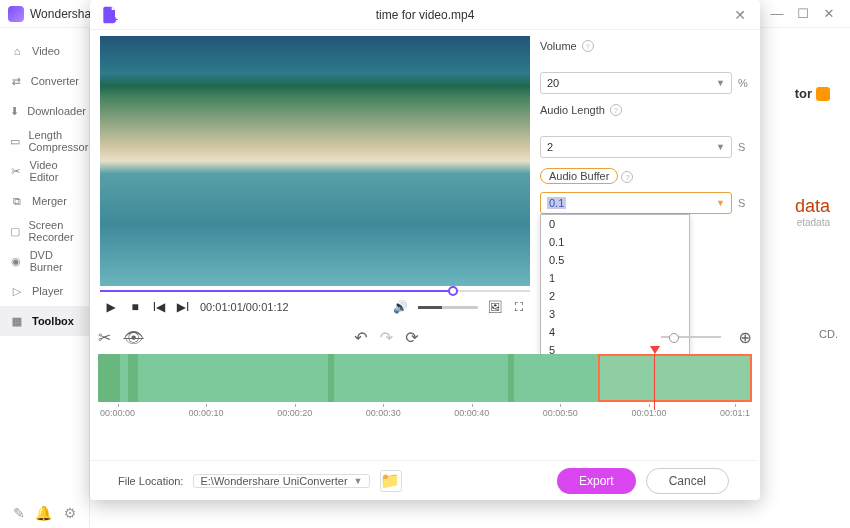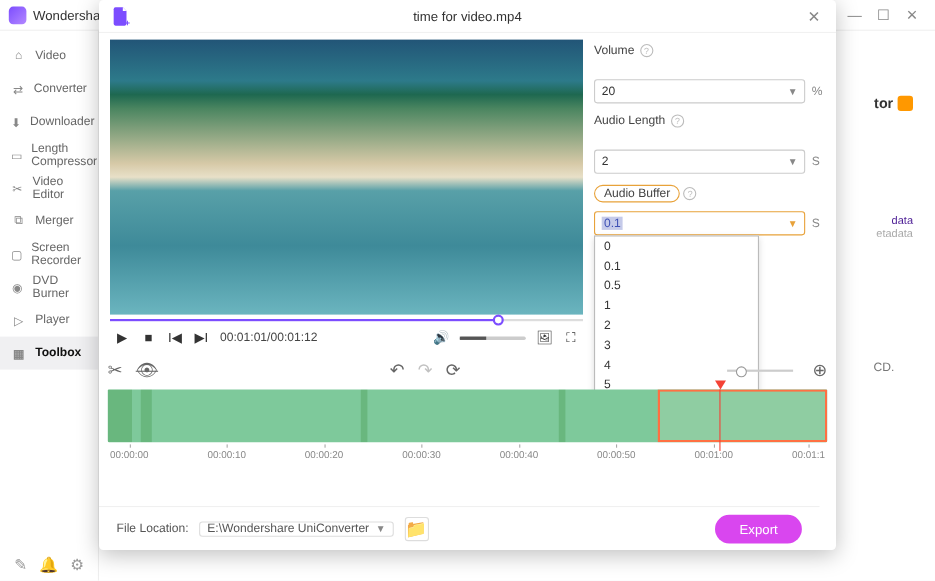--- a/index.html
+++ b/index.html
@@ -15,23 +15,23 @@
 .side-item { display: flex; align-items: center; height: 30px; padding: 0 10px; font-size: 11px; color: #666; gap: 8px; }
 .side-item.active { background: #f0f0f2; color: #111; font-weight: 600; }
 .side-icon { width: 14px; height: 14px; display: flex; align-items: center; justify-content: center; color: #888; }
 .side-bottom { position: absolute; bottom: 6px; left: 0; right: 0; display: flex; justify-content: space-around; padding: 0 6px; }
 .side-bottom .sb { width: 18px; height: 18px; color: #999; display:flex;align-items:center;justify-content:center;font-size:14px; }
 
 .main-right { position: absolute; left: 90px; right: 0; top: 28px; bottom: 0; background: #fff; }
 .peek-tor { position: absolute; right: 20px; top: 58px; font-size: 13px; color: #333; display:flex; align-items:center; gap:4px;font-weight:bold; }
 .peek-tor .badge { width:14px;height:14px;background:#ff9800;border-radius:3px;display:inline-block; }
 .peek-data { position: absolute; right: 20px; top: 168px; text-align:right; }
-.peek-data .d1 { font-size: 10px; color: #4c1d95; }
+.peek-data .d1 { font-size: 18px; color: #c2410c; }
 .peek-data .d2 { font-size: 10px; color: #aaa; }
-.peek-cd { position:absolute; right:37px; top:300px; font-size:11px; color:#777; }
+.peek-cd { position:absolute; right:12px; top:300px; font-size:11px; color:#777; }
 
 .modal { position: absolute; left: 90px; top: 0; width: 670px; height: 500px; background: #fff; box-shadow: 0 4px 20px rgba(0,0,0,0.25); border-radius: 4px; display: flex; flex-direction: column; }
 .modal-head { height: 30px; display: flex; align-items: center; padding: 0 10px; border-bottom: 1px solid #f1f1f1; }
 .modal-head .add { width: 20px; height: 20px; color: #7c4dff; position:relative; }
 .modal-head .mtitle { flex: 1; text-align: center; font-size: 12px; color: #333; }
 .modal-head .close { width: 20px; text-align: center; font-size: 14px; color: #888; }
 
 .modal-body { display: flex; padding: 6px 10px 0 10px; gap: 10px; }
 .video-col { width: 430px; }
 .preview { width: 430px; height: 250px; background: linear-gradient(180deg,#225577 0%, #2d7a8a 15%, #1e6850 20%, #4a8560 25%, #d6c9a7 45%, #e8e0c8 50%, #58a0a8 55%, #3e8a99 75%, #6bb5bf 100%); position: relative; }
@@ -72,21 +72,21 @@
 .unit { width:12px; color:#888; font-size:11px; }
 
 .field-label.hl { display:inline-flex; border:1.5px solid #e8a23a; border-radius:10px; padding:1px 8px; }
 .select.hl { border:1.5px solid #e8a23a; }
 .select.hl .val { color:#3f51b5; background:#c5cae9; padding:0 2px; }
 .select.hl .caret { color:#e8a23a; }
 
 .dropdown { position:absolute; border:1px solid #bbb; background:#fff; width:150px; box-shadow:0 2px 6px rgba(0,0,0,0.15); }
 .dropdown .opt { padding:3px 8px; font-size:11px; color:#333; }
 
-.modal-footer { position:absolute; left:0; right:15px; bottom:0; height:40px; display:flex; align-items:center; padding:0 16px; gap:10px; border-top:1px solid #f0f0f0; }
+.modal-footer { position:absolute; left:0; right:3px; bottom:0; height:40px; display:flex; align-items:center; padding:0 28px; gap:10px; border-top:1px solid #f0f0f0; }
 .file-loc-label { font-size:11px; color:#555; }
 .file-loc { height:14px; border:1px solid #ddd; border-radius:3px; display:flex; align-items:center; padding:0 6px; font-size:11px; color:#555; gap:6px; }
 .file-loc .caret { font-size:9px; color:#888; }
 .folder-btn { width:22px; height:22px; border:1px solid #ddd; border-radius:3px; display:flex; align-items:center; justify-content:center; color:#777; }
 .modal-footer .spacer { flex:1; }
 .btn { height:26px; padding:0 22px; border-radius:13px; font-size:12px; display:flex; align-items:center; justify-content:center; }
 .btn-primary { background:#d946ef; color:#fff; }
 .btn-secondary { background:#fff; border:1px solid #ccc; color:#555; }
 
 svg { display:block; }
@@ -293,14 +293,15 @@
 
   <div class="modal-footer">
     <span class="file-loc-label">File Location:</span>
     <div class="file-loc">
       <span>E:\Wondershare UniConverter</span>
         <span class="caret">▼</span>
     </div>
     <div class="folder-btn">📁</div>
     <span class="spacer"></span>
     <div class="btn btn-primary">Export</div>
+    <div class="btn btn-secondary">Cancel</div>
   </div>
 </div>
 
 </body></html>

